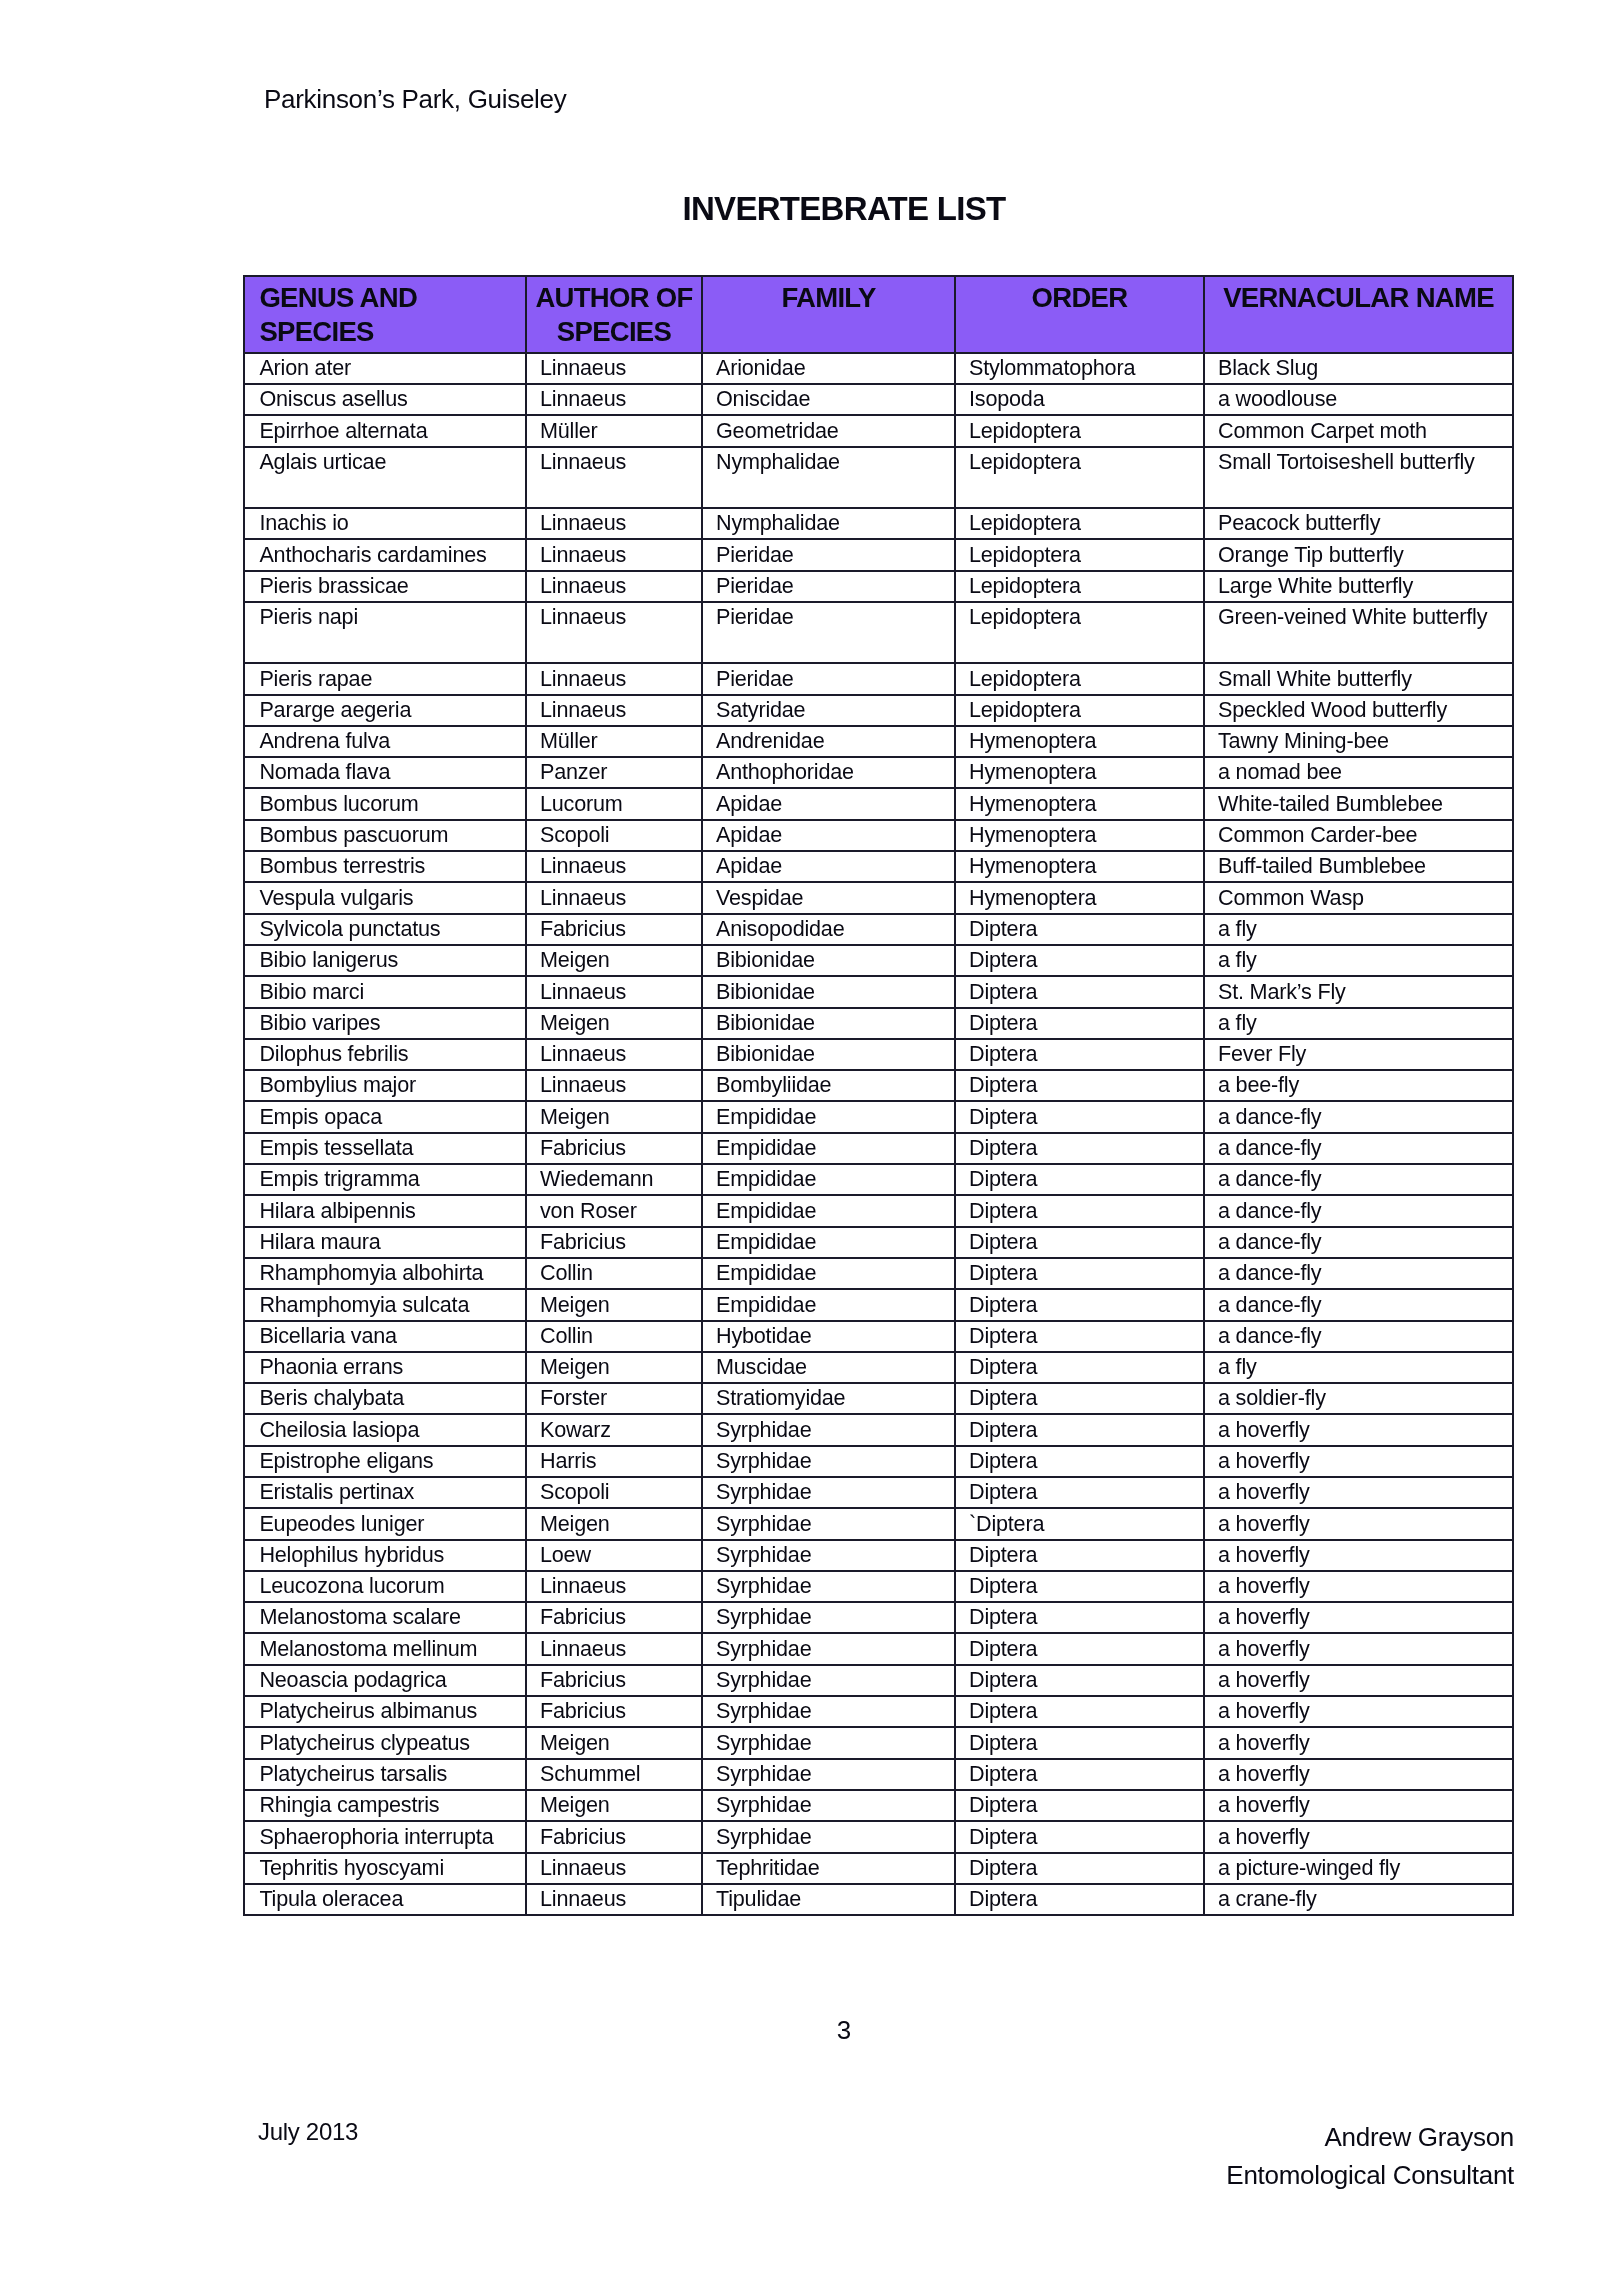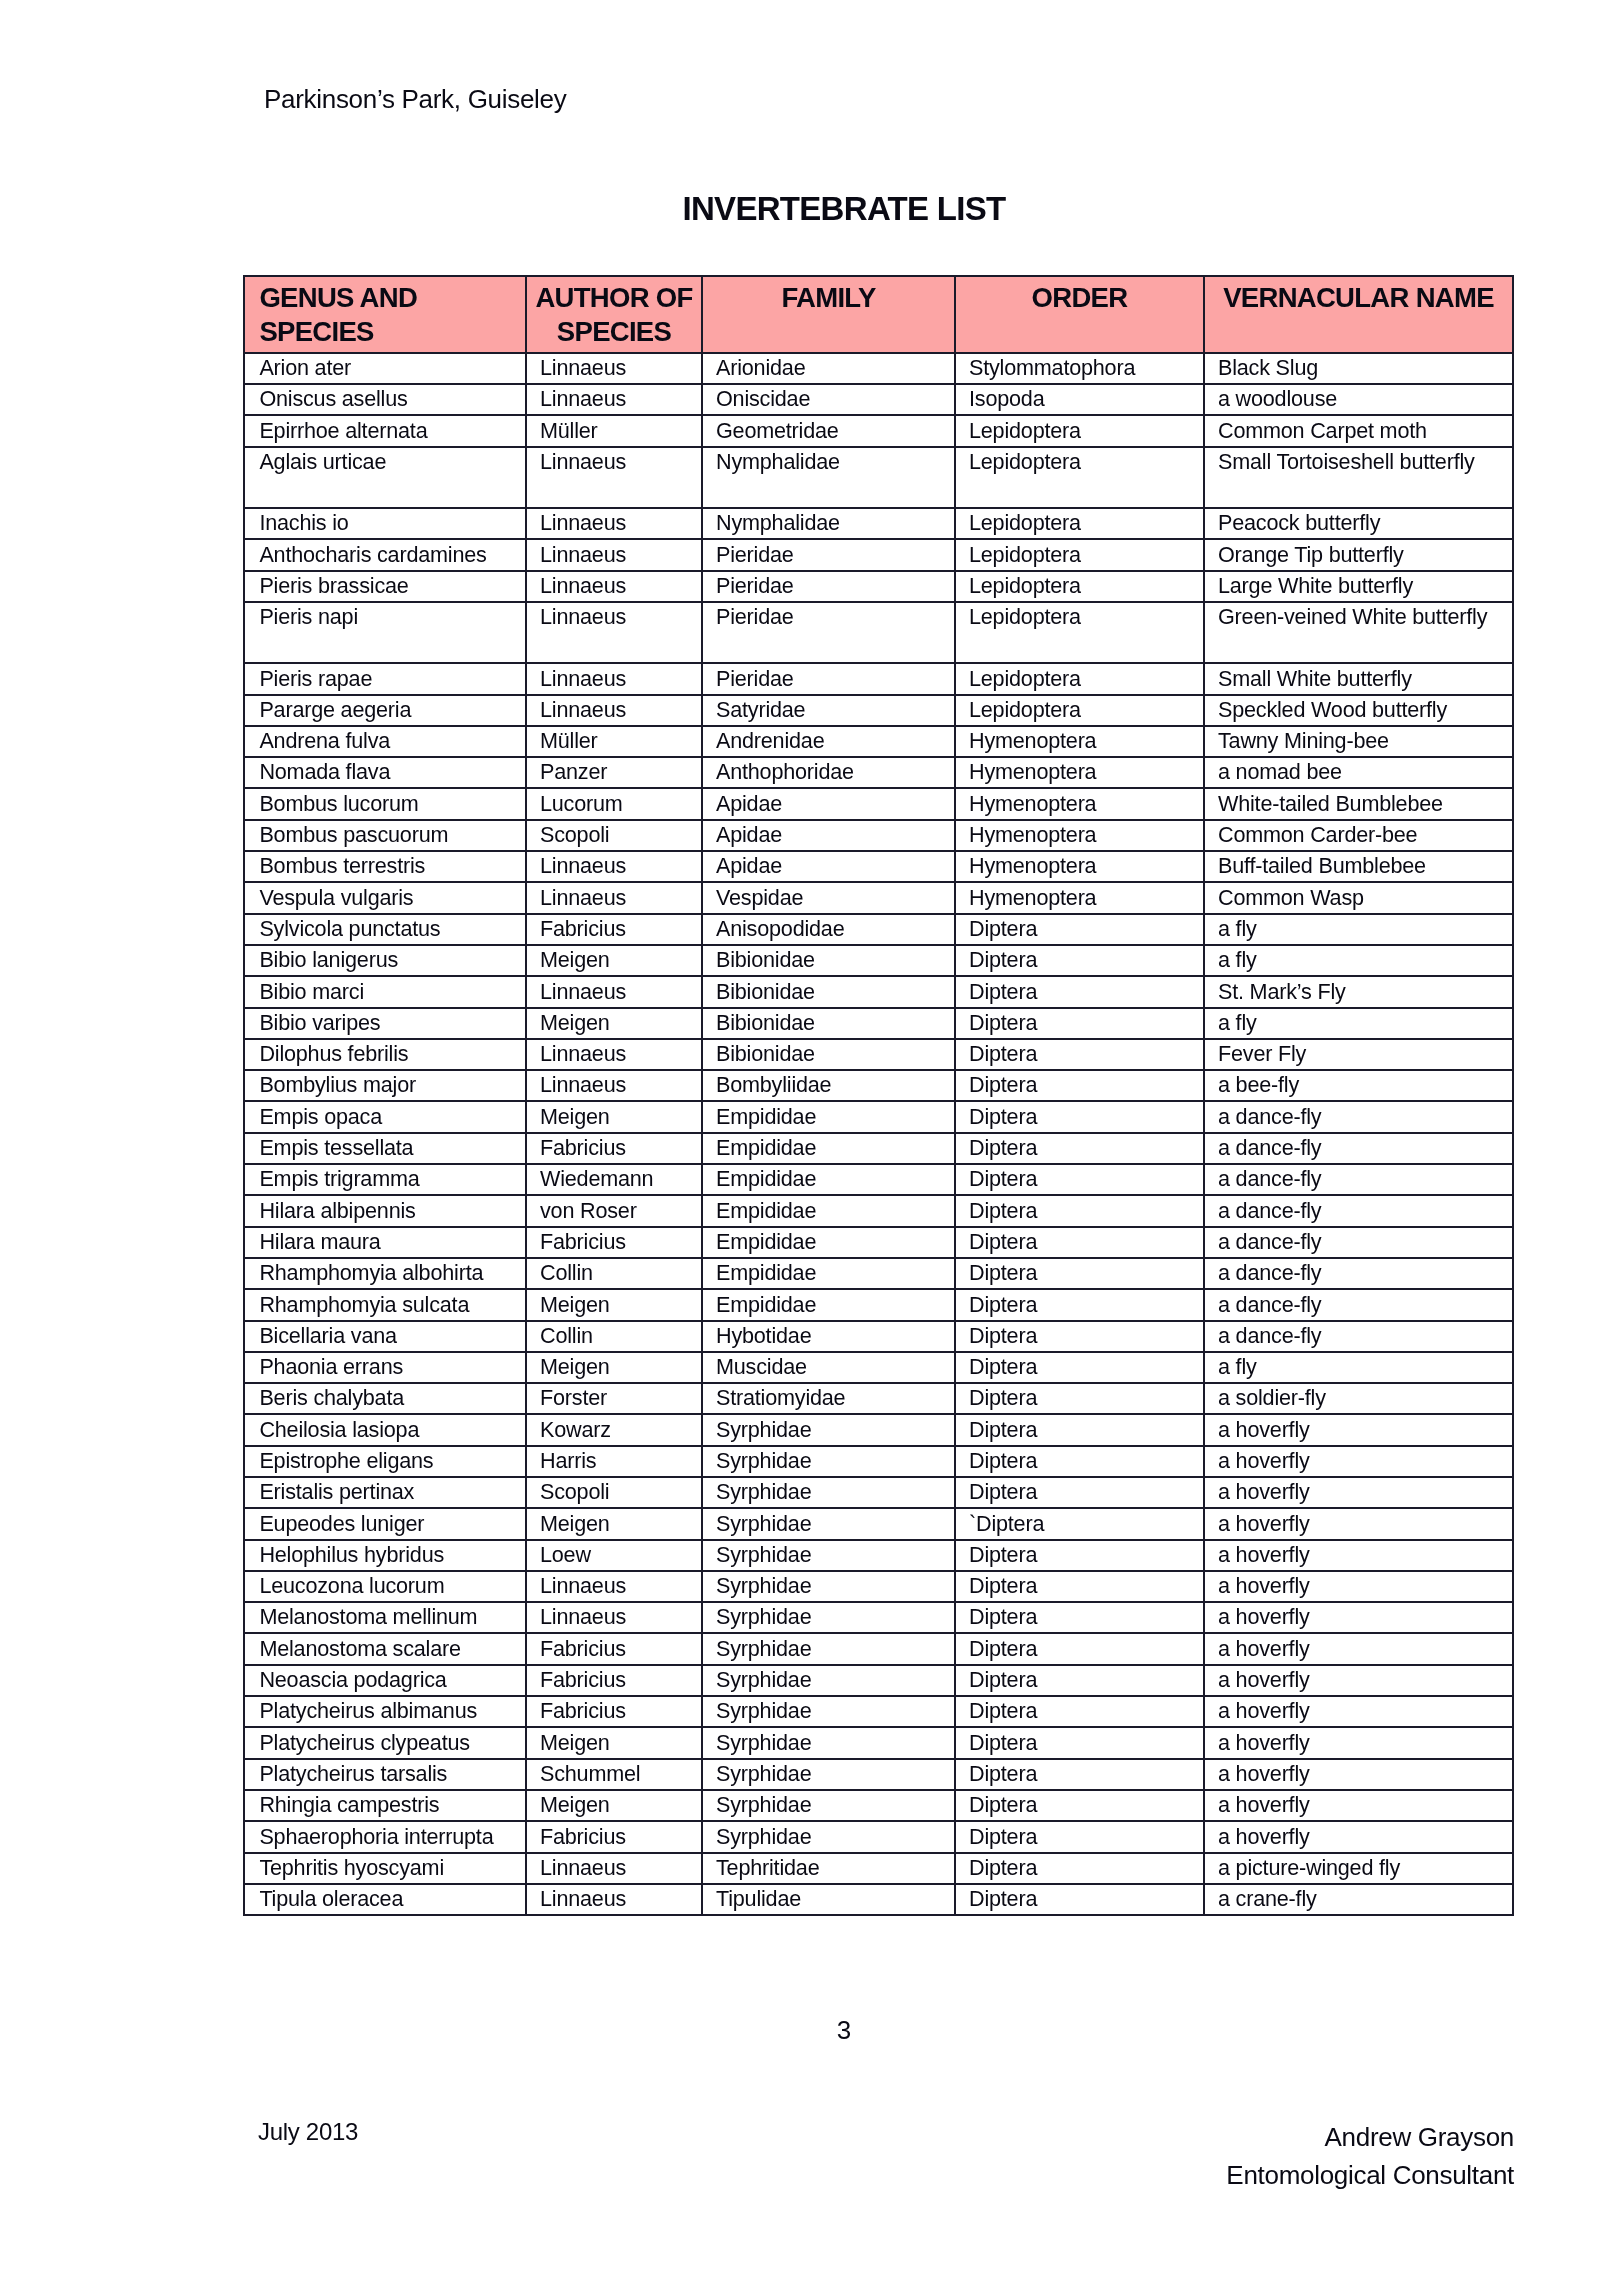--- a/index.html
+++ b/index.html
@@ -21,21 +21,21 @@
   }
   table.species col.c1 { width: 282px; }
   table.species col.c2 { width: 176px; }
   table.species col.c3 { width: 253px; }
   table.species col.c4 { width: 249px; }
   table.species col.c5 { width: 309px; }
   table.species th, table.species td {
     border: 2px solid #1a1a2a; vertical-align: top;
   }
   table.species th {
-    background: #fca5a5; height: 71px; font-weight: bold; font-size: 27.5px;
+    background: #8b5cf6; height: 71px; font-weight: bold; font-size: 27.5px;
     text-align: center; line-height: 34px; padding: 3.9px 6.5px 0 6.5px; letter-spacing: -0.7px;
   }
   table.species th.left { text-align: left; padding-left: 14.4px; }
   table.species td {
     font-size: 21.6px; line-height: 26px; padding: 1.3px 6.5px 2px 13px; height: 26px;
     letter-spacing: -0.2px;
   }
   table.species td.genus { padding-left: 14.4px; }
   table.species td.tall { height: 56px; }
   .page-number {
@@ -334,29 +334,29 @@
         <td>a hoverfly</td>
       </tr>
       <tr>
         <td class="genus">Leucozona lucorum</td>
         <td>Linnaeus</td>
         <td>Syrphidae</td>
         <td>Diptera</td>
         <td>a hoverfly</td>
       </tr>
       <tr>
+        <td class="genus">Melanostoma scalare</td>
+        <td>Fabricius</td>
+        <td>Syrphidae</td>
+        <td>Diptera</td>
+        <td>a hoverfly</td>
+      </tr>
+      <tr>
         <td class="genus">Melanostoma mellinum</td>
         <td>Linnaeus</td>
-        <td>Syrphidae</td>
-        <td>Diptera</td>
-        <td>a hoverfly</td>
-      </tr>
-      <tr>
-        <td class="genus">Melanostoma scalare</td>
-        <td>Fabricius</td>
         <td>Syrphidae</td>
         <td>Diptera</td>
         <td>a hoverfly</td>
       </tr>
       <tr>
         <td class="genus">Neoascia podagrica</td>
         <td>Fabricius</td>
         <td>Syrphidae</td>
         <td>Diptera</td>
         <td>a hoverfly</td>

